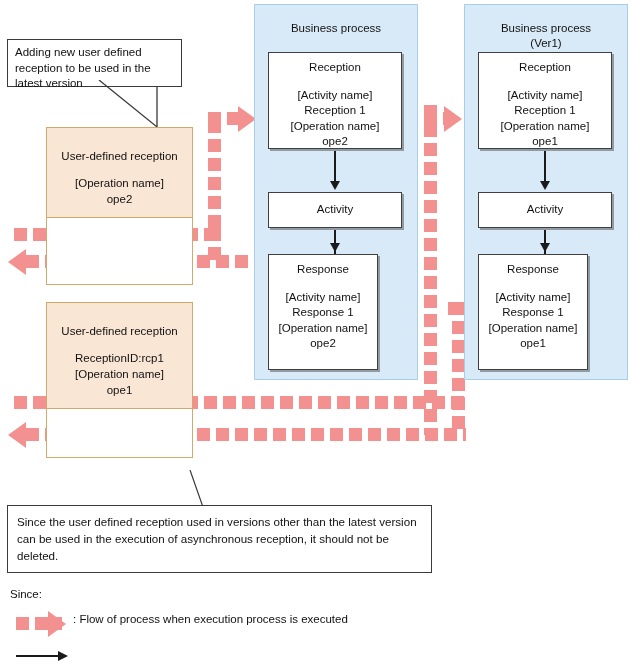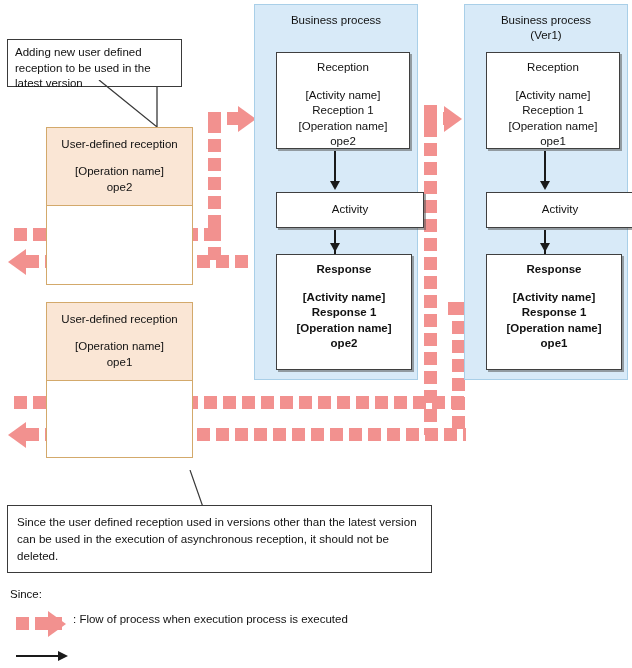--- a/index.html
+++ b/index.html
@@ -22,51 +22,51 @@
 
   
   .udr{
     position:absolute;box-sizing:border-box;
     border:1.2px solid #d3a96b;background:#ffffff;
   }
   .udr .head{
     background:#fae6d5;border-bottom:1.2px solid #d3a96b;
     box-sizing:border-box;width:100%;
     text-align:center;font-size:11.5px;line-height:16px;
-    padding:8px 4px 10px;color:#111;
+    padding:20px 4px 10px;color:#111;
   }
   .udr .head .ttl{display:block;margin-bottom:11px;}
   .udr .head .ln{display:block;}
   #udr-2{left:46px;top:127px;width:147px;height:158px;}
   #udr-1{left:46px;top:302px;width:147px;height:156px;}
 
   
   .bp{
     position:absolute;box-sizing:border-box;
     background:#d8eaf8;border:1.2px solid #a9cfe8;
   }
   #bp-ver2{left:254px;top:4px;width:164px;height:376px;}
   #bp-ver1{left:464px;top:4px;width:164px;height:376px;}
   .bp .bp-title{
     text-align:center;font-size:11.5px;line-height:15px;
-    padding-top:8px;color:#111;
+    padding-top:16px;color:#111;
   }
   .node{
     position:absolute;box-sizing:border-box;background:#fff;
     border:1.4px solid #3f3f3f;
     box-shadow:2px 2px 0 0 rgba(90,90,90,.55);
-    text-align:center;font-size:11.5px;line-height:15.5px;color:#111;margin-left:8px;
+    text-align:center;font-size:11.5px;line-height:15.5px;color:#111;
   }
   .node .nh{display:block;padding-top:7px;}
   .node .nb{display:block;padding-top:12px;}
   .node .nb span{display:block;}
   .n-reception{left:13px;top:47px;width:134px;height:97px;}
-  .n-activity{left:13px;top:187px;width:148px;height:36px;}
+  .n-activity{left:13px;top:187px;width:134px;height:36px;}
   .n-activity .nh{padding-top:9px;}
-  .n-response{left:13px;top:249px;width:136px;height:116px;font-weight:bold;}
+  .n-response{left:13px;top:249px;width:110px;height:116px;}
 
   
   .vline{position:absolute;width:1.6px;background:#1a1a1a;}
   .vhead{position:absolute;width:0;height:0;
     border-left:5.5px solid transparent;border-right:5.5px solid transparent;
     border-top:9px solid #1a1a1a;}
 
   
   .dash-h,.dash-v{position:absolute;}
   .dash-h{height:13px;
@@ -127,20 +127,21 @@
   <div class="head">
     <span class="ttl">User-defined reception</span>
     <span class="ln">[Operation name]</span>
     <span class="ln">ope2</span>
   </div>
 </div>
 
 <div class="udr" id="udr-1">
   <div class="head">
     <span class="ttl">User-defined reception</span>
+    <span class="ln">ReceptionID:rcp1</span>
     <span class="ln">[Operation name]</span>
     <span class="ln">ope1</span>
   </div>
 </div>
 
 <div class="bp" id="bp-ver2">
   <div class="bp-title">
     <div>Business process</div>
   </div>
 

